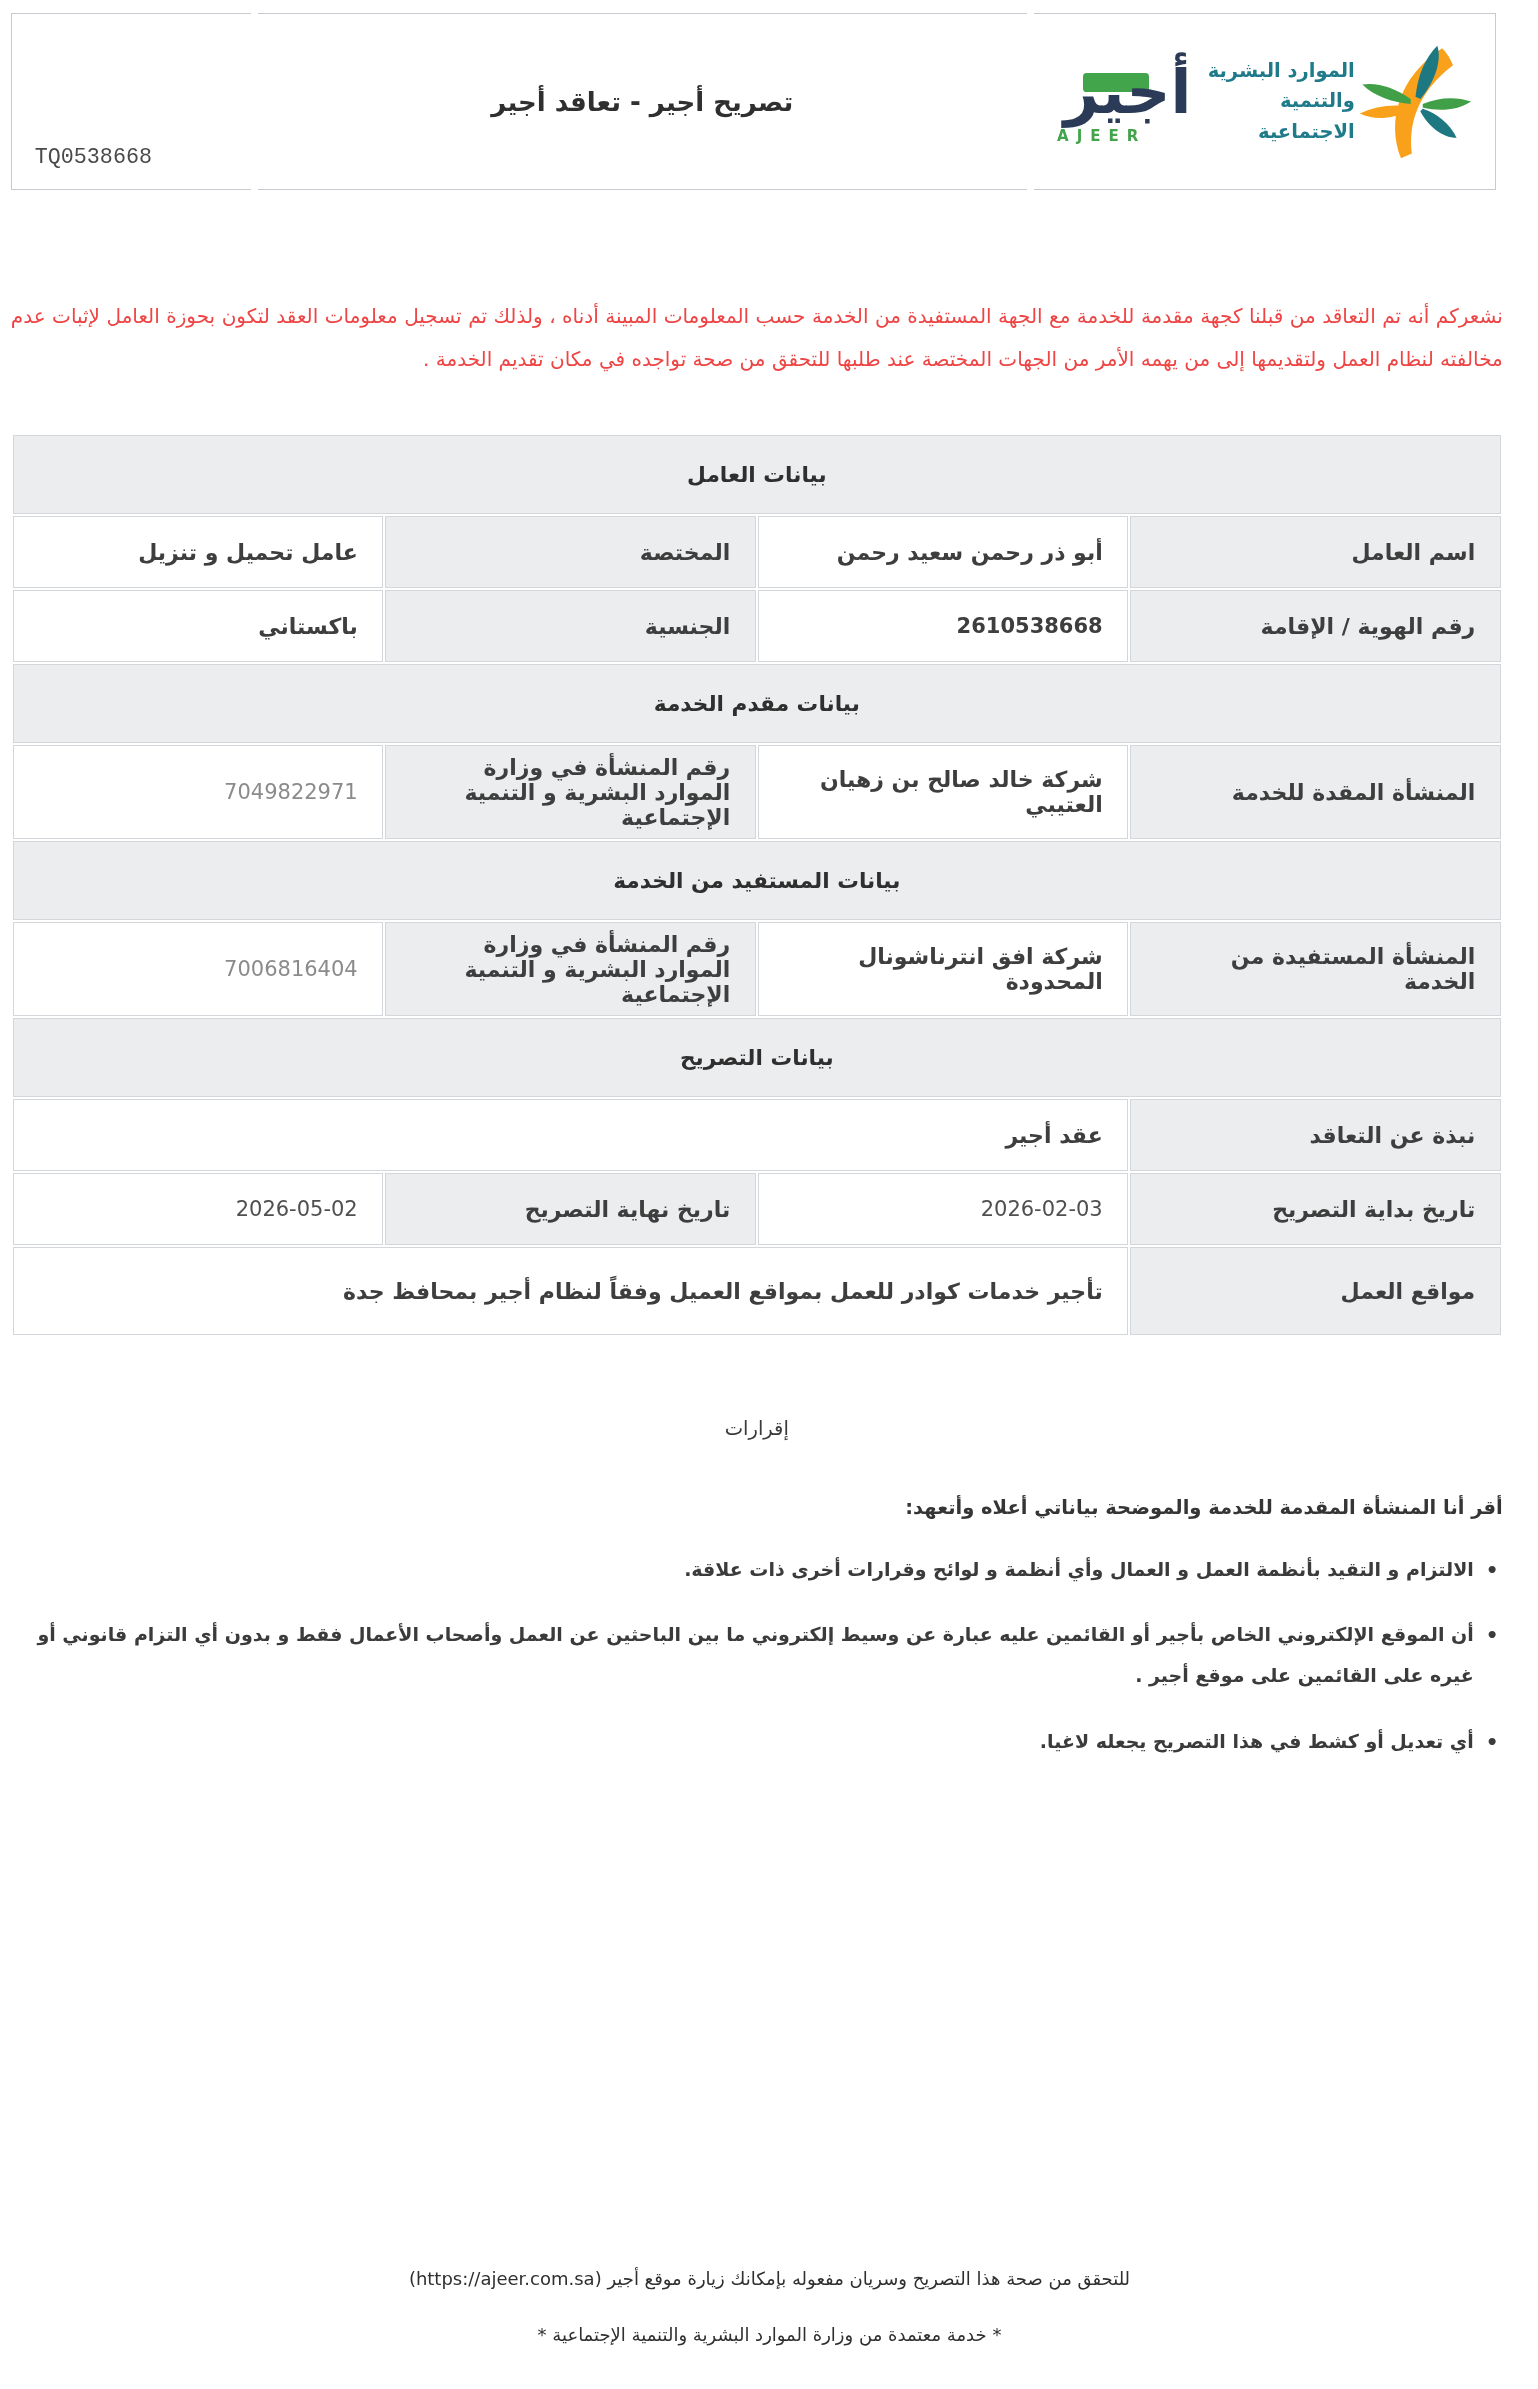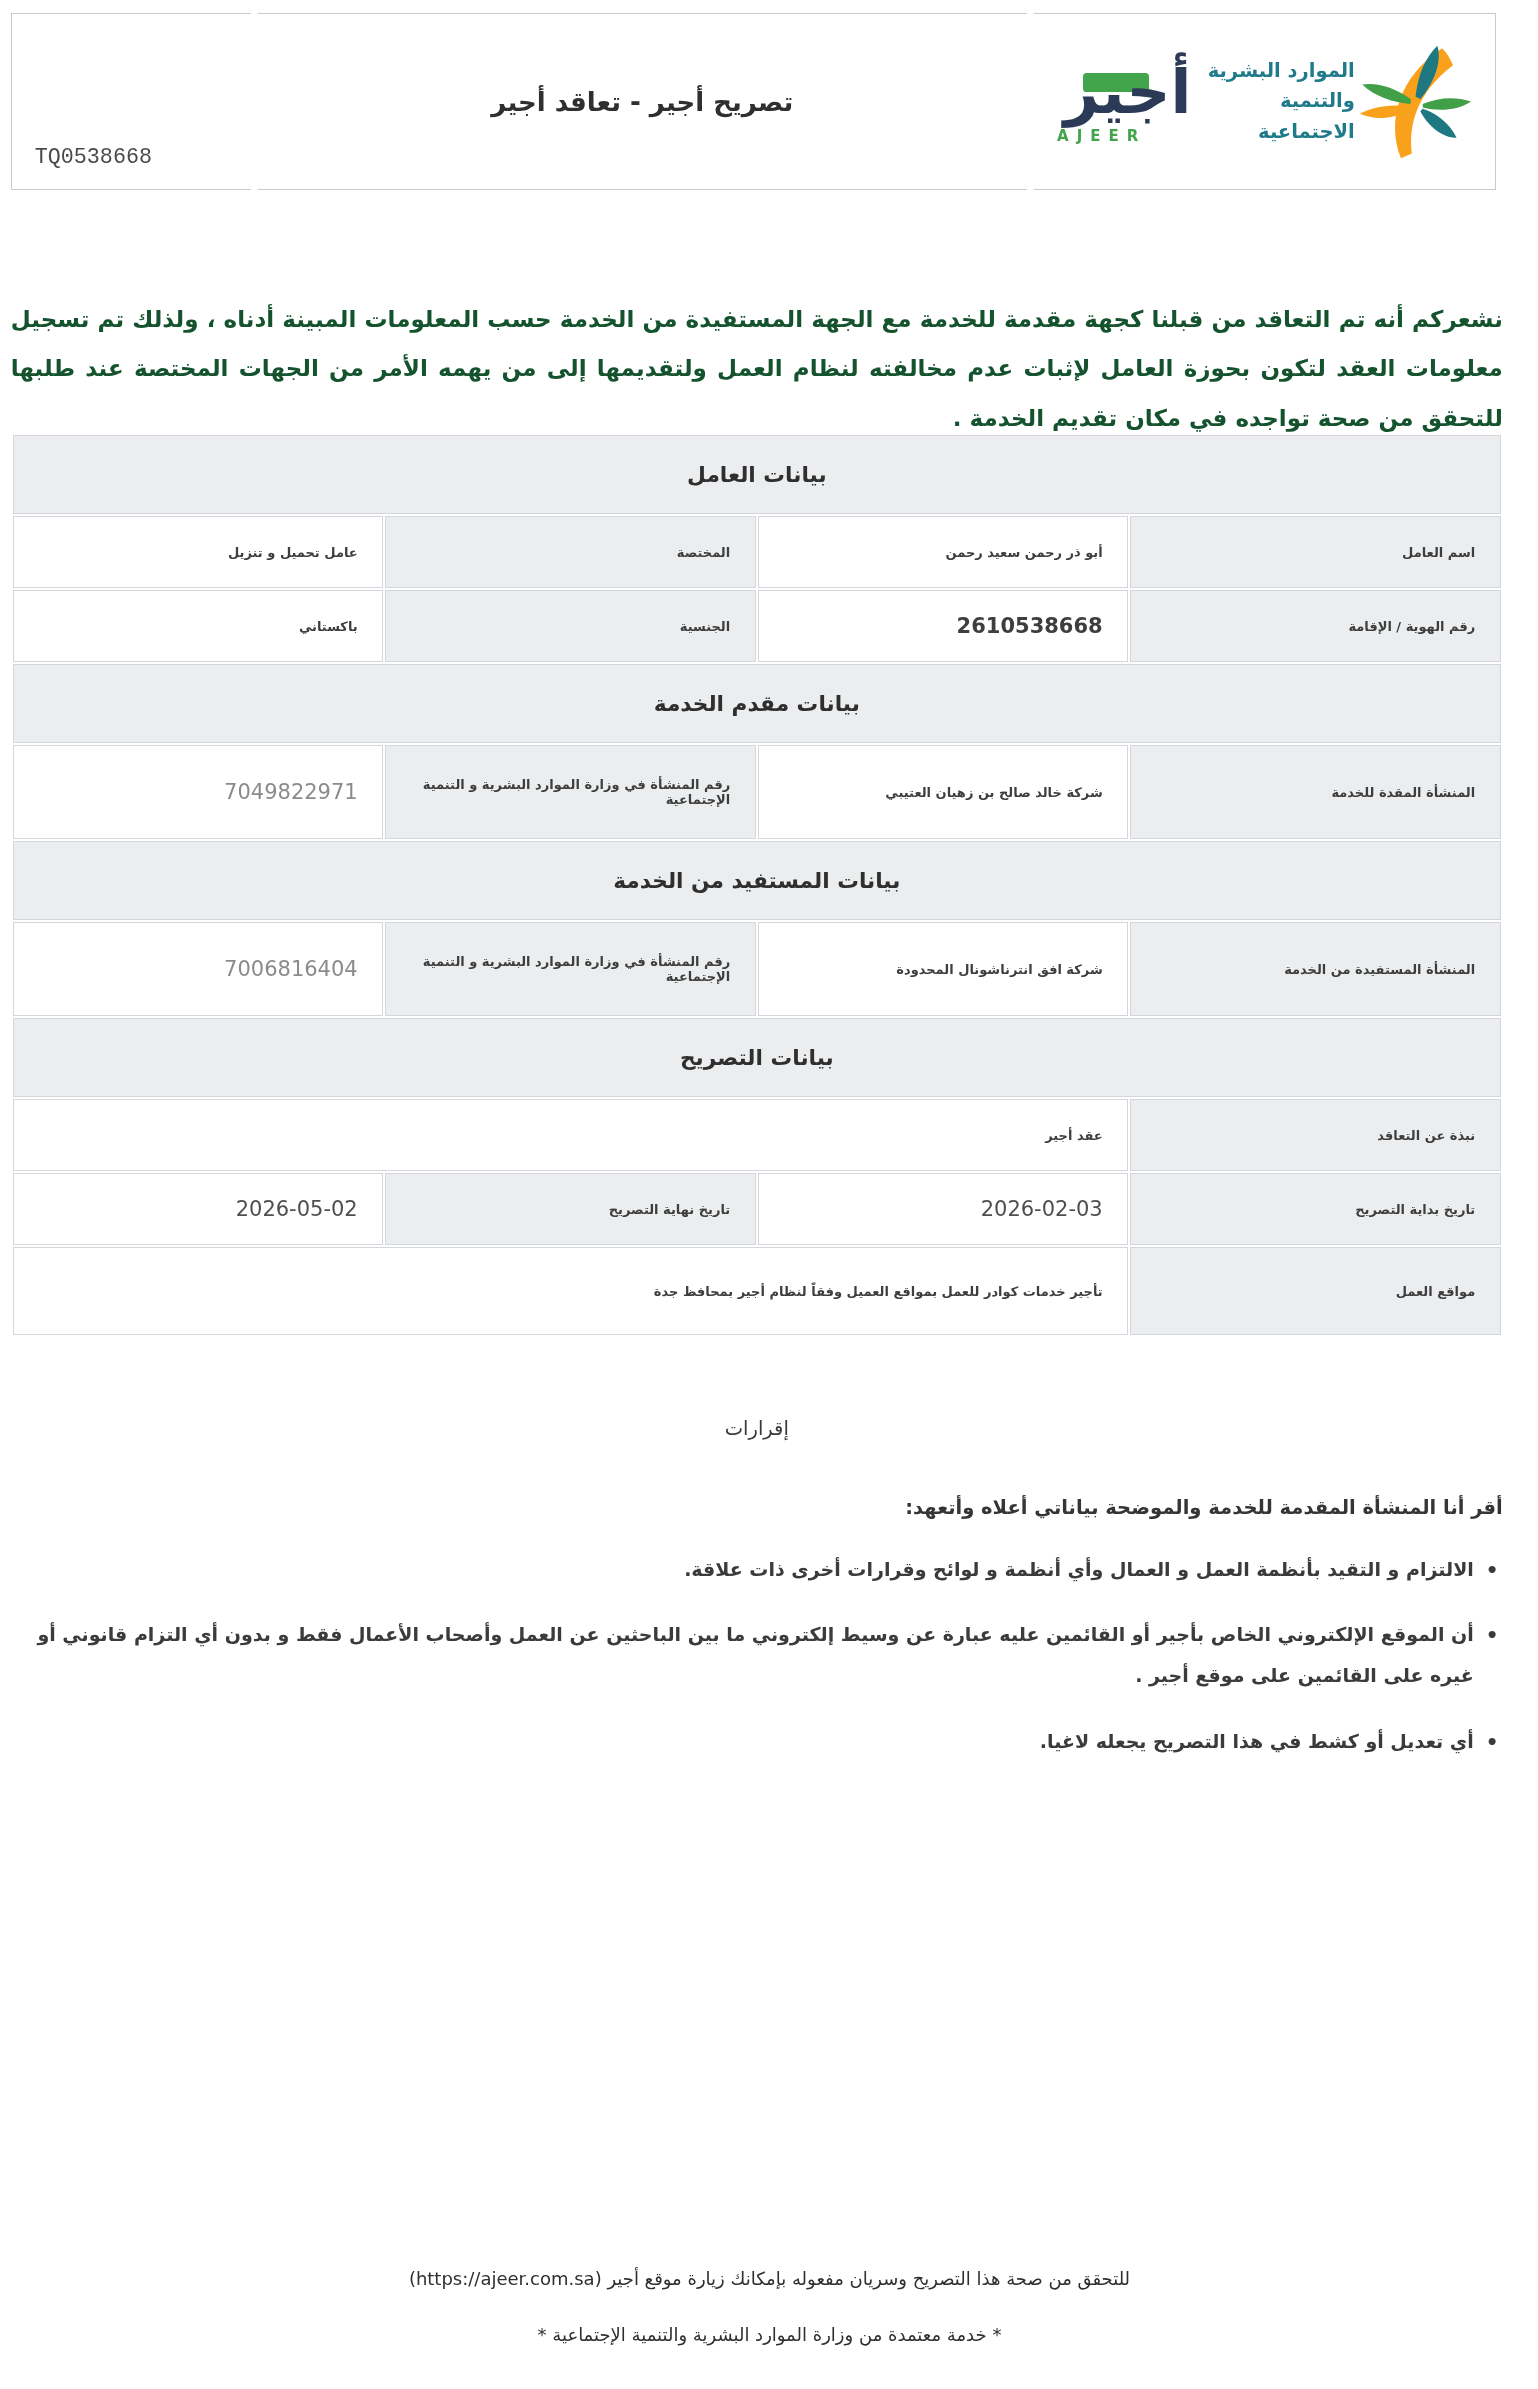--- a/index.html
+++ b/index.html
@@ -48,32 +48,32 @@
   .ajeer-en{position:relative;z-index:1;font-size:15px;letter-spacing:8px;color:var(--ajeer_green);font-weight:bold;margin-top:1.4px;direction:ltr;text-align:left;padding-left:4.3px;}
 
   .ministry-logo{display:flex;align-items:center;direction:ltr;}
   .ministry-text{text-align:right;color:var(--ministry_teal);font-size:19.5px;font-weight:bold;line-height:1.55;direction:rtl;margin-left:4.3px;}
   .ministry-icon{width:121px;height:121px;flex:0 0 auto;}
 
   
   .intro{
     position:absolute;top:295px;left:10.8px;width:1492px;
     direction:rtl;text-align:justify;text-align-last:right;
-    font-size:23px;font-weight:bold;color:#14532d;line-height:2.15;
+    font-size:20px;font-weight:normal;color:#ef4444;line-height:2.15;
   }
 
   
   .permit-table{
     position:absolute;top:433px;left:10.8px;width:1492px;
     border-collapse:separate;border-spacing:2.9px;direction:rtl;
     table-layout:fixed;
   }
   .permit-table td{
     border:0.7px solid var(--cell_border);
-    font-size:13px;font-weight:bold;color:var(--text_dark);
+    font-size:22px;font-weight:bold;color:var(--text_dark);
     vertical-align:middle;text-align:right;padding:5.8px 24.6px;
     overflow:hidden;
   }
   td.sec{
     background:var(--cell_gray);text-align:center;font-size:21.7px;color:#2f2f2f;
     height:79px;padding:5.8px 7.2px;
   }
   td.lbl{background:var(--cell_gray);}
   td.val{background:#ffffff;}
   tr.r-normal td{height:72px;}

